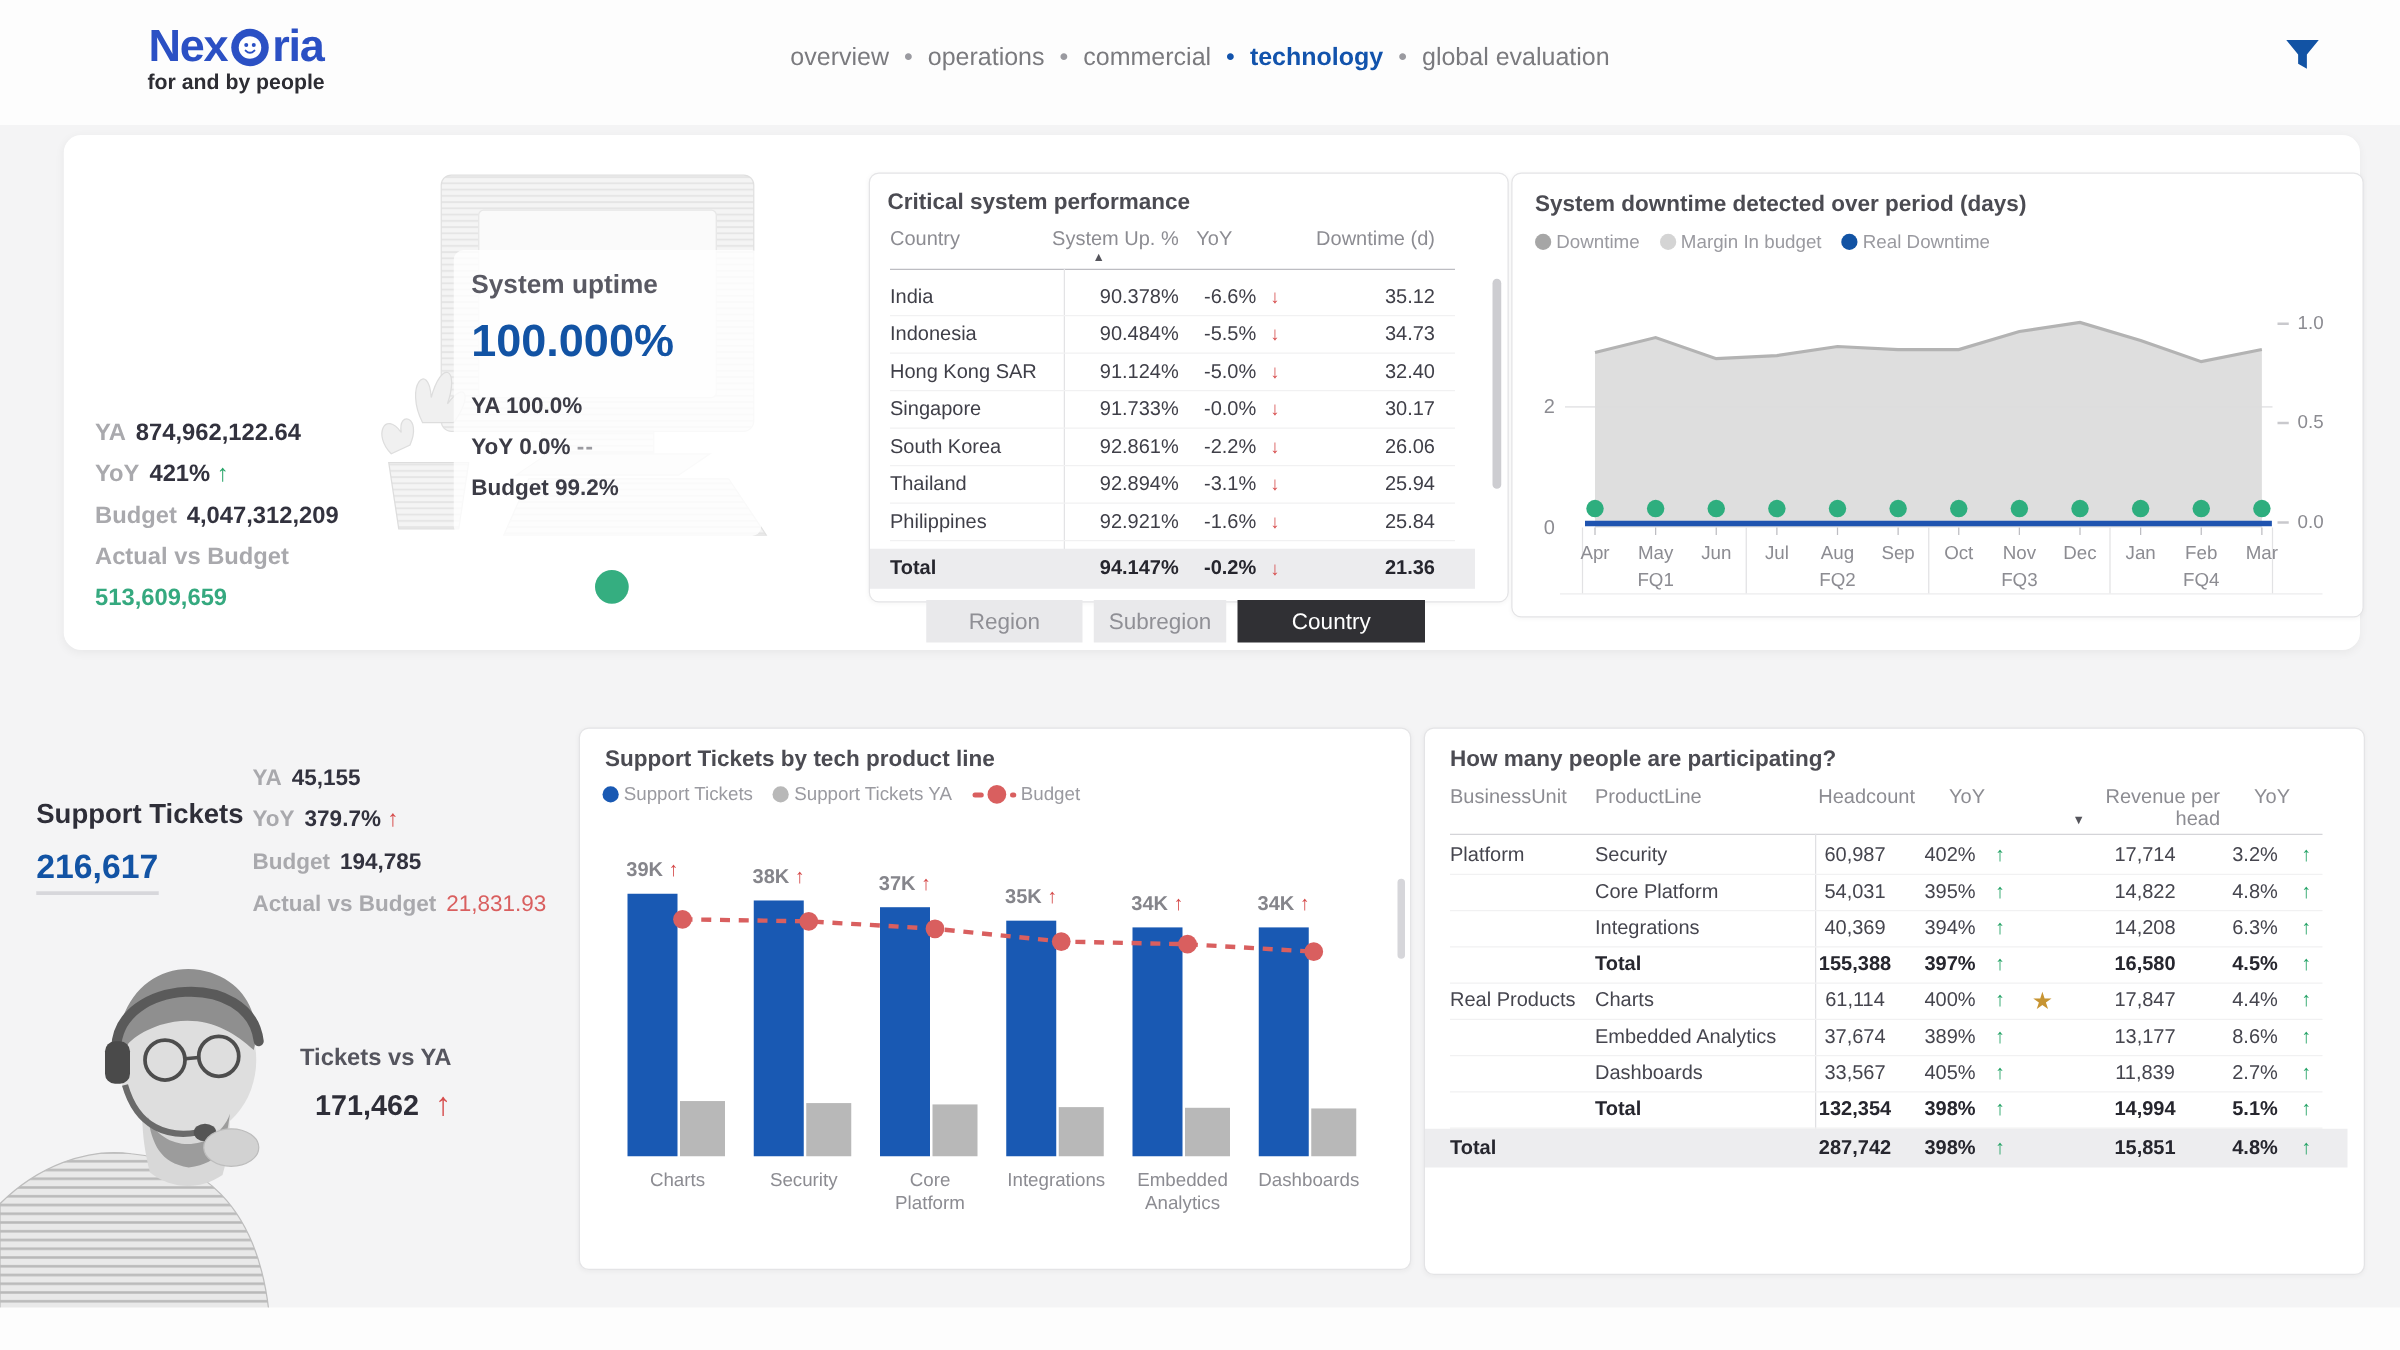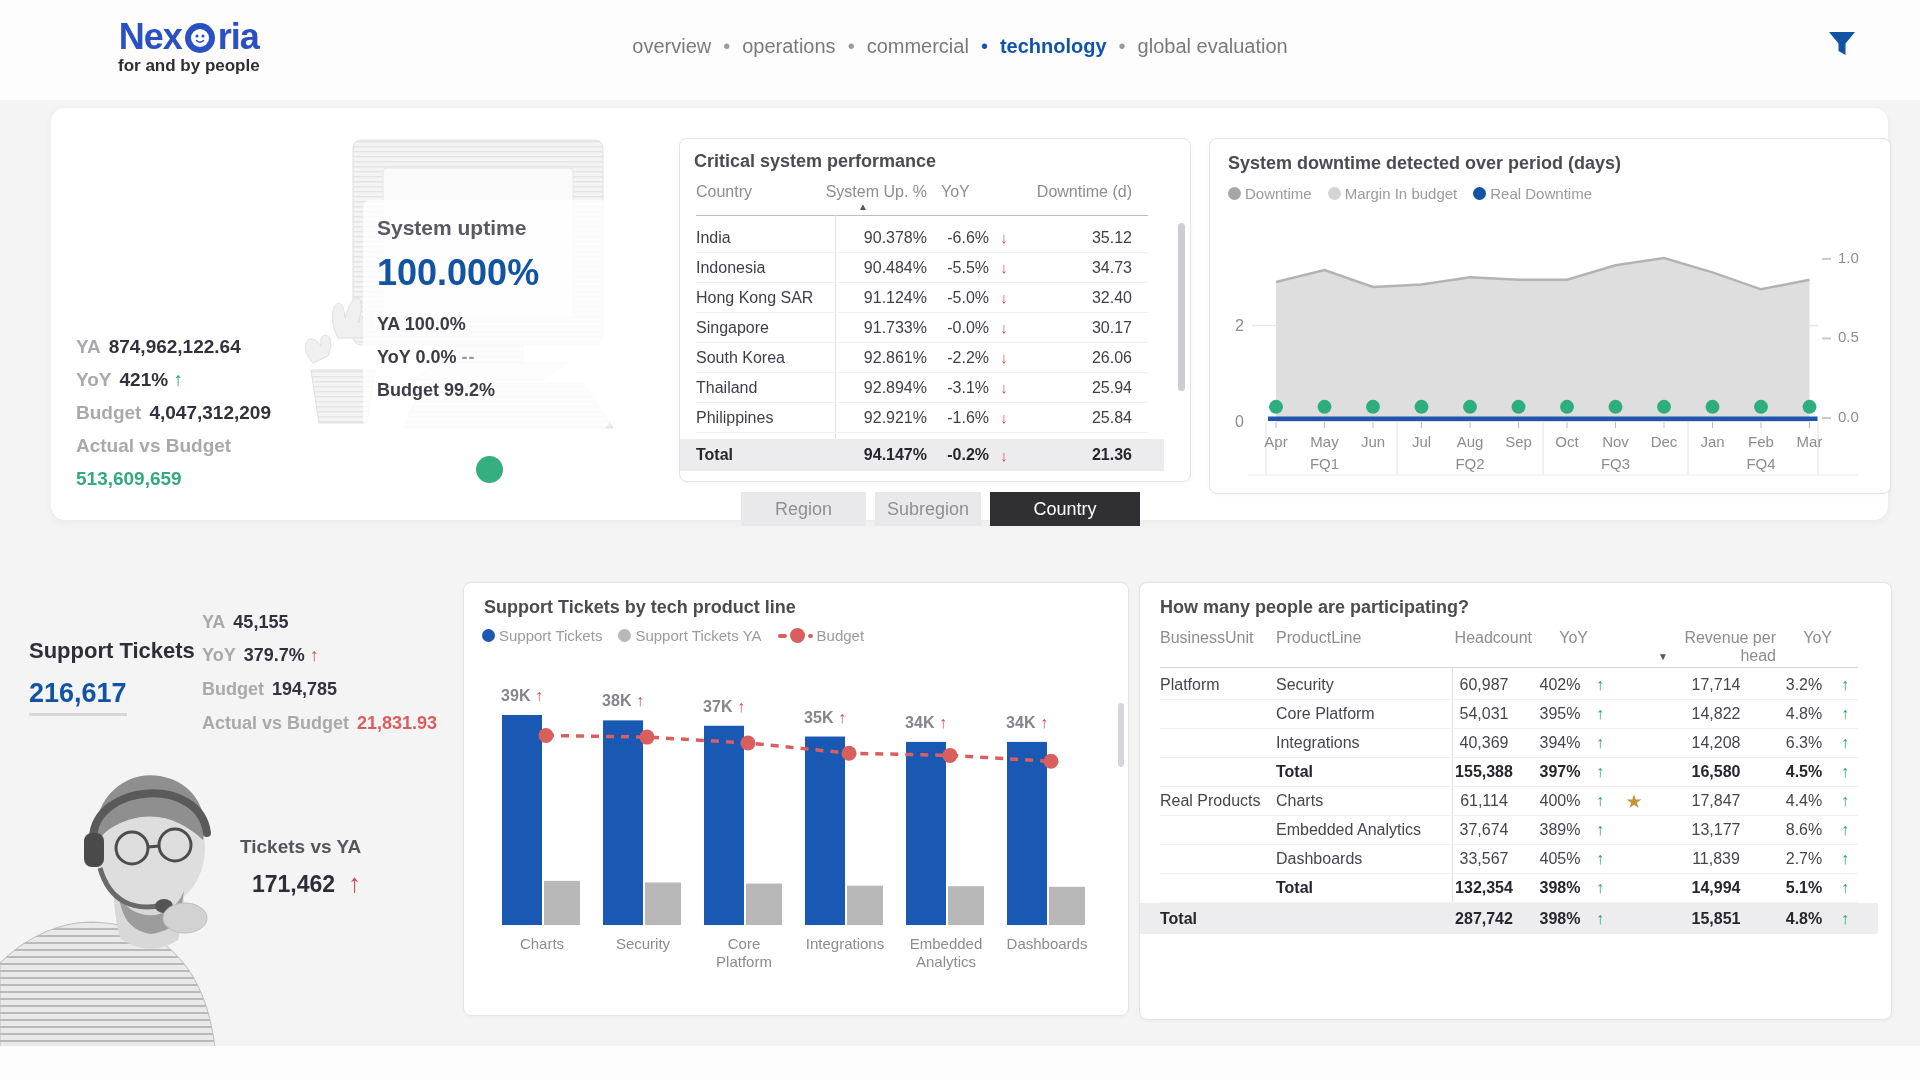--- a/index.html
+++ b/index.html
@@ -38,34 +38,34 @@
   .arr.r{color:#d64c4c;}
   .dashes{color:#9a9aa0;font-weight:800;letter-spacing:1px;}
   
   .monitor-art{position:absolute;left:232px;top:20px;opacity:.55;}
   .uptime-box{position:absolute;left:312px;top:92px;width:218px;background:rgba(255,255,255,.8);border-radius:8px;padding:16px 14px;}
   .uptime-box .kpi-title{font-size:21px;}
   .uptime-big{font-size:36px;font-weight:800;color:#1253a4;margin:12px 0 20px;}
   .uptime-line{font-size:18px;font-weight:700;color:#3c3c46;margin-bottom:12px;white-space:nowrap;}
   .green-dot{position:absolute;left:425px;top:348px;width:27px;height:27px;border-radius:50%;background:#35ae80;}
   
-  .critical-card{left:628px;top:30px;width:502px;height:334px;padding:4px;}
+  .critical-card{left:644px;top:30px;width:502px;height:334px;padding:4px;}
   .critical-card .card-title{position:absolute;left:14px;top:12px;}
   .crit-head{position:absolute;left:16px;top:44px;width:452px;display:grid;grid-template-columns:123px 108px 62px 30px 113px;font-size:16px;color:#8c8c92;}
   .crit-head .num{text-align:right;}
   .sort-ind{position:absolute;font-size:10px;color:#55555c;}
   .crit-body{position:absolute;left:16px;top:84px;width:452px;}
   .crit-row{display:grid;grid-template-columns:123px 108px 62px 30px 113px;height:29px;align-items:center;font-size:16px;color:#3f3f48;border-bottom:1px solid #f1f1f2;cursor:pointer;}
   .crit-row .num{text-align:right;}
   .crit-row .ar{text-align:center;font-size:15px;}
   .crit-row.total{font-weight:800;color:#26262e;background:#ececee;border-bottom:none;height:32px;margin:6px -16px 0;padding:0 16px;}
   .crit-divider{position:absolute;left:155px;top:76px;height:228px;width:1px;background:#e3e3e5;}
   .crit-headline{position:absolute;left:16px;top:76px;width:452px;height:1px;background:#bdbdc2;}
   .crit-scroll{position:absolute;right:5px;top:84px;width:7px;height:168px;border-radius:4px;background:#cdcdd1;cursor:pointer;}
-  .geo-buttons{position:absolute;left:690px;top:384px;display:flex;gap:9px;text-align:center;}
+  .geo-buttons{position:absolute;left:690px;top:372px;display:flex;gap:9px;text-align:center;}
   .geo-btn{height:34px;display:flex;align-items:center;justify-content:center;background:#e9e9eb;color:#8f8f95;font-size:18px;cursor:pointer;}
   .geo-btn.active{background:#303034;color:#fff;}
   
   .downtime-card{left:1158px;top:30px;width:680px;height:354px;}
   .downtime-card .card-title{position:absolute;left:18px;top:14px;}
   .legend-row{position:absolute;display:flex;gap:16px;font-size:15px;color:#9a9aa0;align-items:center;}
   .legend-item{display:flex;align-items:center;gap:4px;cursor:pointer;}
   .legend-dot{width:13px;height:13px;border-radius:50%;display:inline-block;}
   .legend-dashdot{display:flex;align-items:center;gap:3px;}
   .legend-dash{width:9px;height:4px;border-radius:2px;display:inline-block;}
@@ -329,21 +329,21 @@
         <circle cx="591.5" cy="189.86363636363637" r="7" fill="#2eae7e"></circle>
       </svg>
   </div>
 </div>
 
 <div class="tickets-title">Support Tickets</div>
 <div class="tickets-big">216,617</div>
 <div class="tkpi" style="top:612px;"><span class="kpi-label">YA</span><span class="kpi-val">45,155</span></div>
 <div class="tkpi" style="top:645px;"><span class="kpi-label">YoY</span><span class="kpi-val">379.7%</span> <span class="arr r">↑</span></div>
 <div class="tkpi" style="top:679px;"><span class="kpi-label">Budget</span><span class="kpi-val">194,785</span></div>
-<div class="tkpi" style="top:713px;"><span class="kpi-label">Actual vs Budget</span><span style="color:#d95f5f;font-weight:700;margin-top:32px;">21,831.93</span></div>
+<div class="tkpi" style="top:713px;"><span class="kpi-label">Actual vs Budget</span><span style="color:#d95f5f;font-weight:400;margin-top:32px;">21,831.93</span></div>
 <div class="tickets-vs-label">Tickets vs YA</div>
 <div class="tickets-vs-value"><span>171,462</span>&nbsp;&nbsp;<span class="arr r" style="font-size:26px;">↑</span></div>
 
 <div class="person-art">
   <svg width="310" height="320" viewBox="0 0 310 320">
     <defs>
       <pattern id="shirt" width="8" height="7" patternUnits="userSpaceOnUse">
         <rect width="8" height="7" fill="#e9e9e9"></rect>
           <rect y="4" width="8" height="2" fill="#b9b9b9"></rect>
       </pattern>

